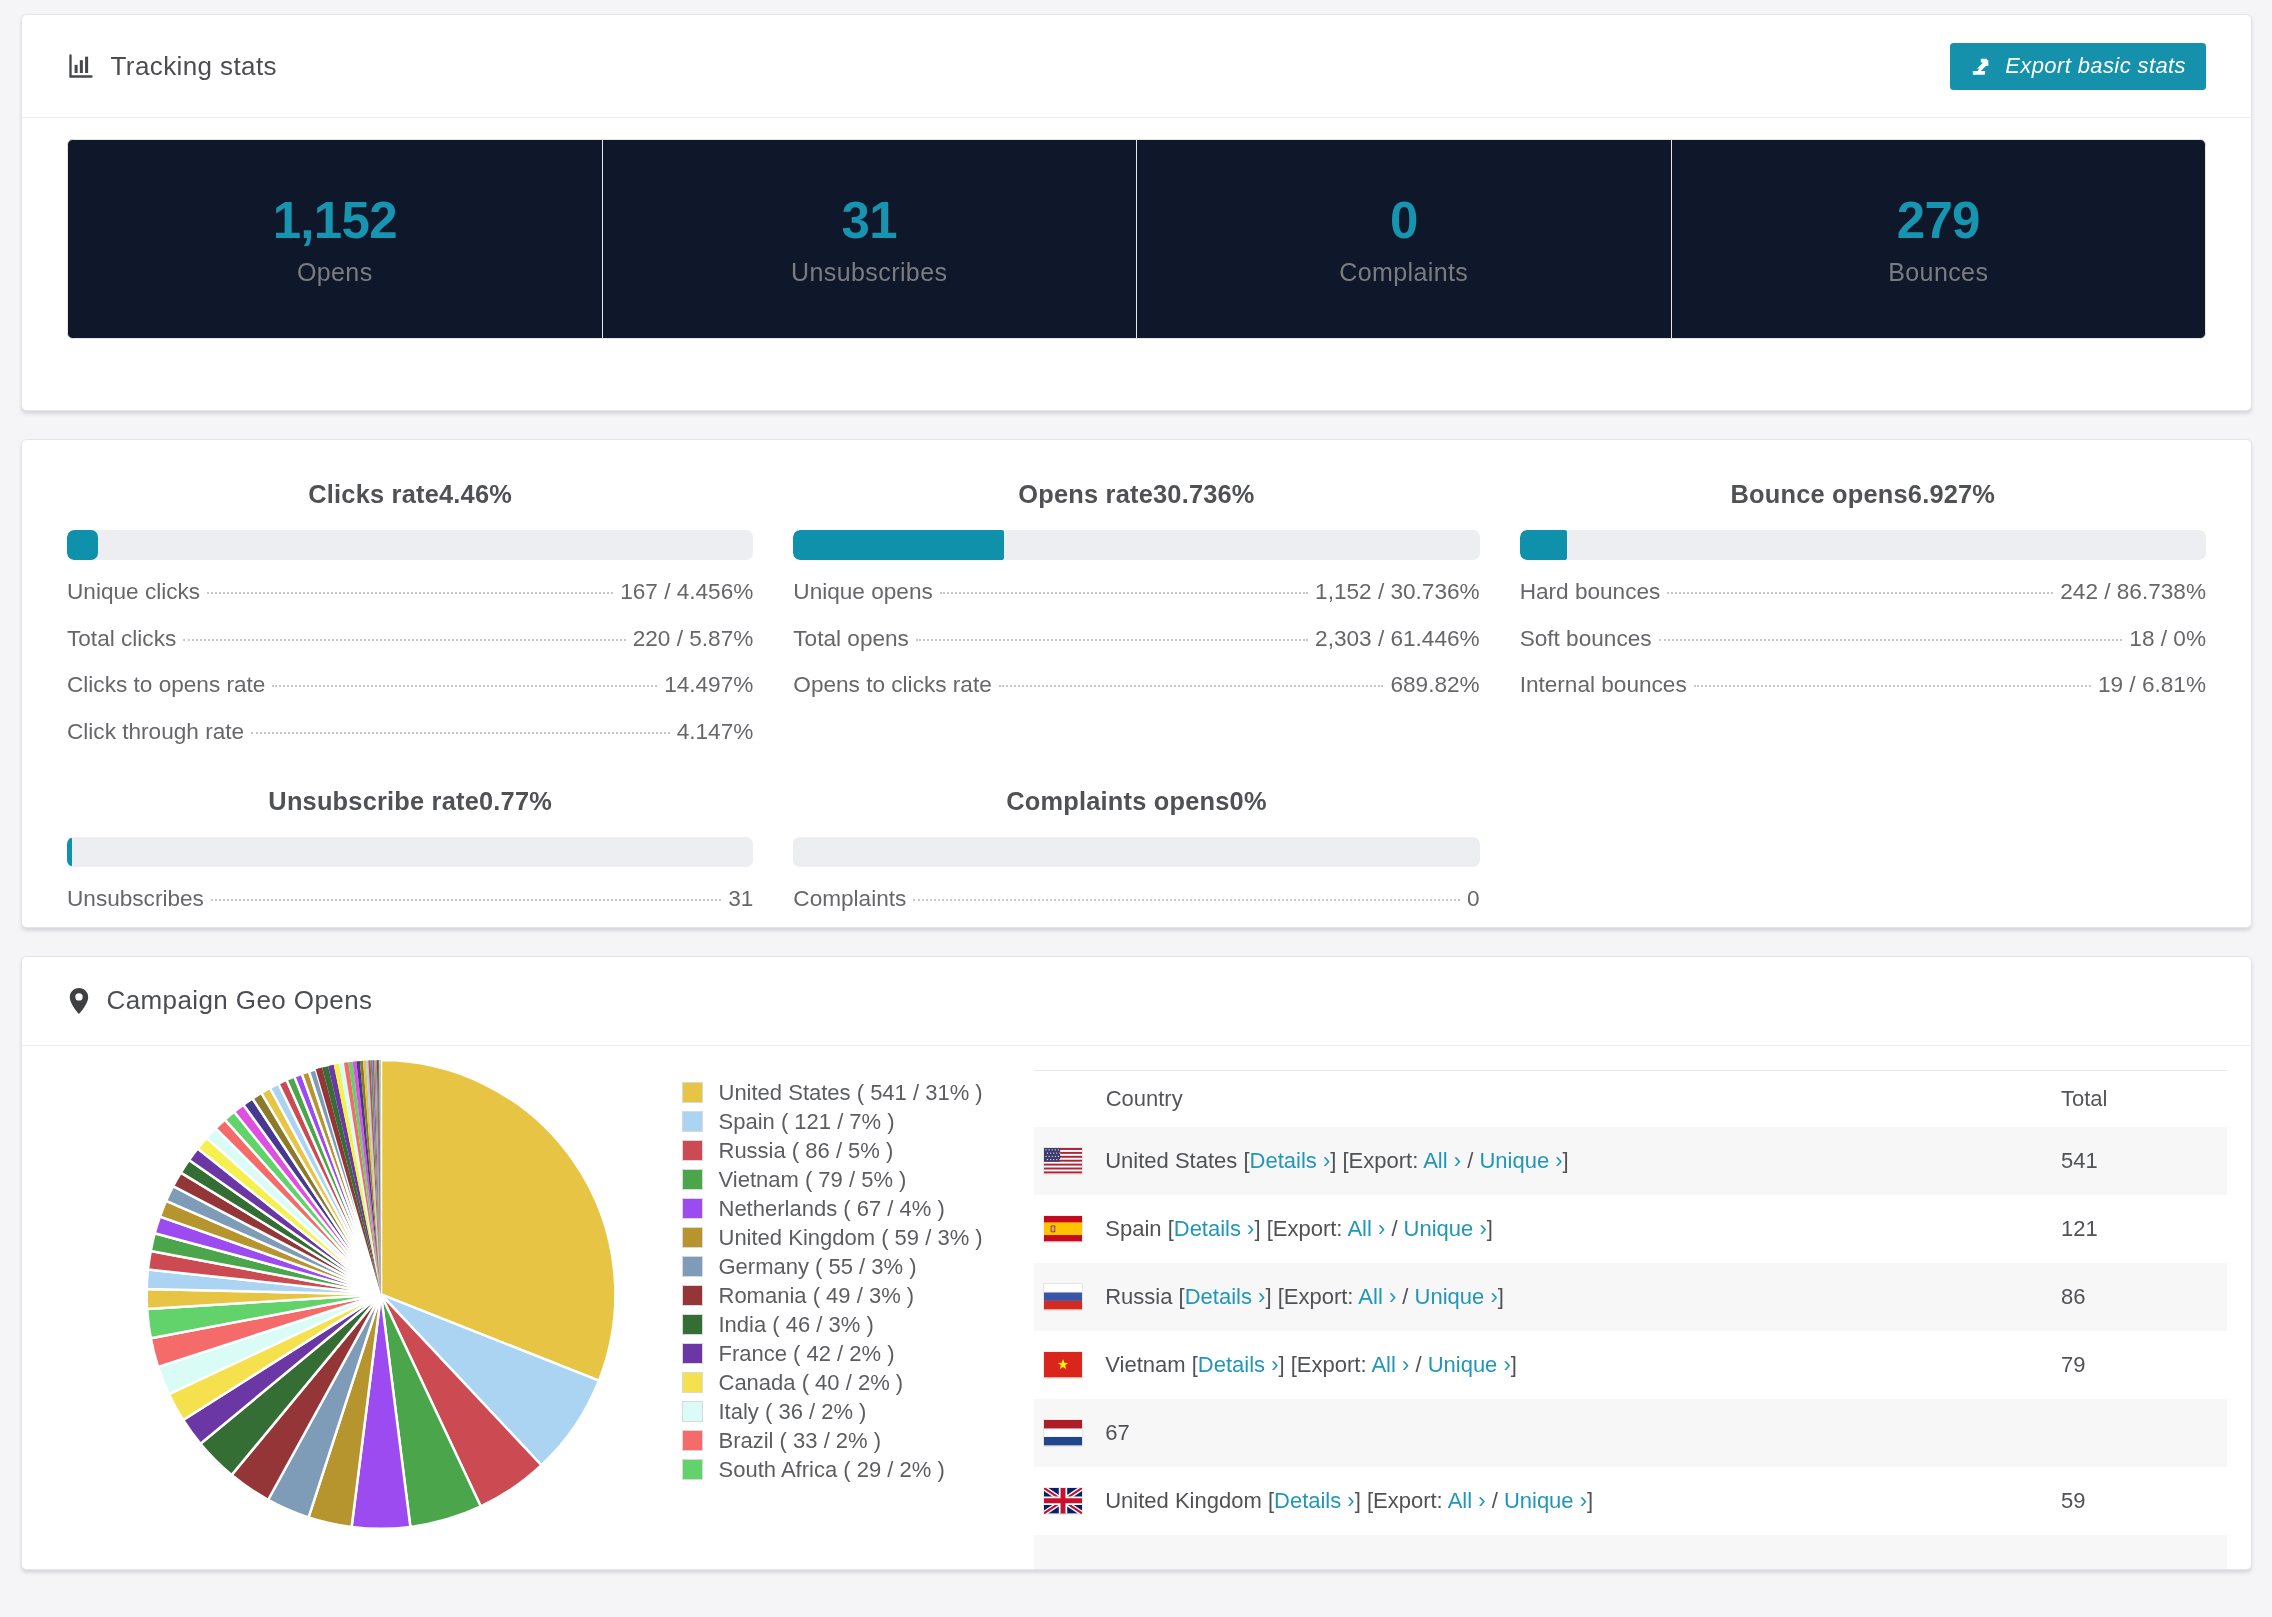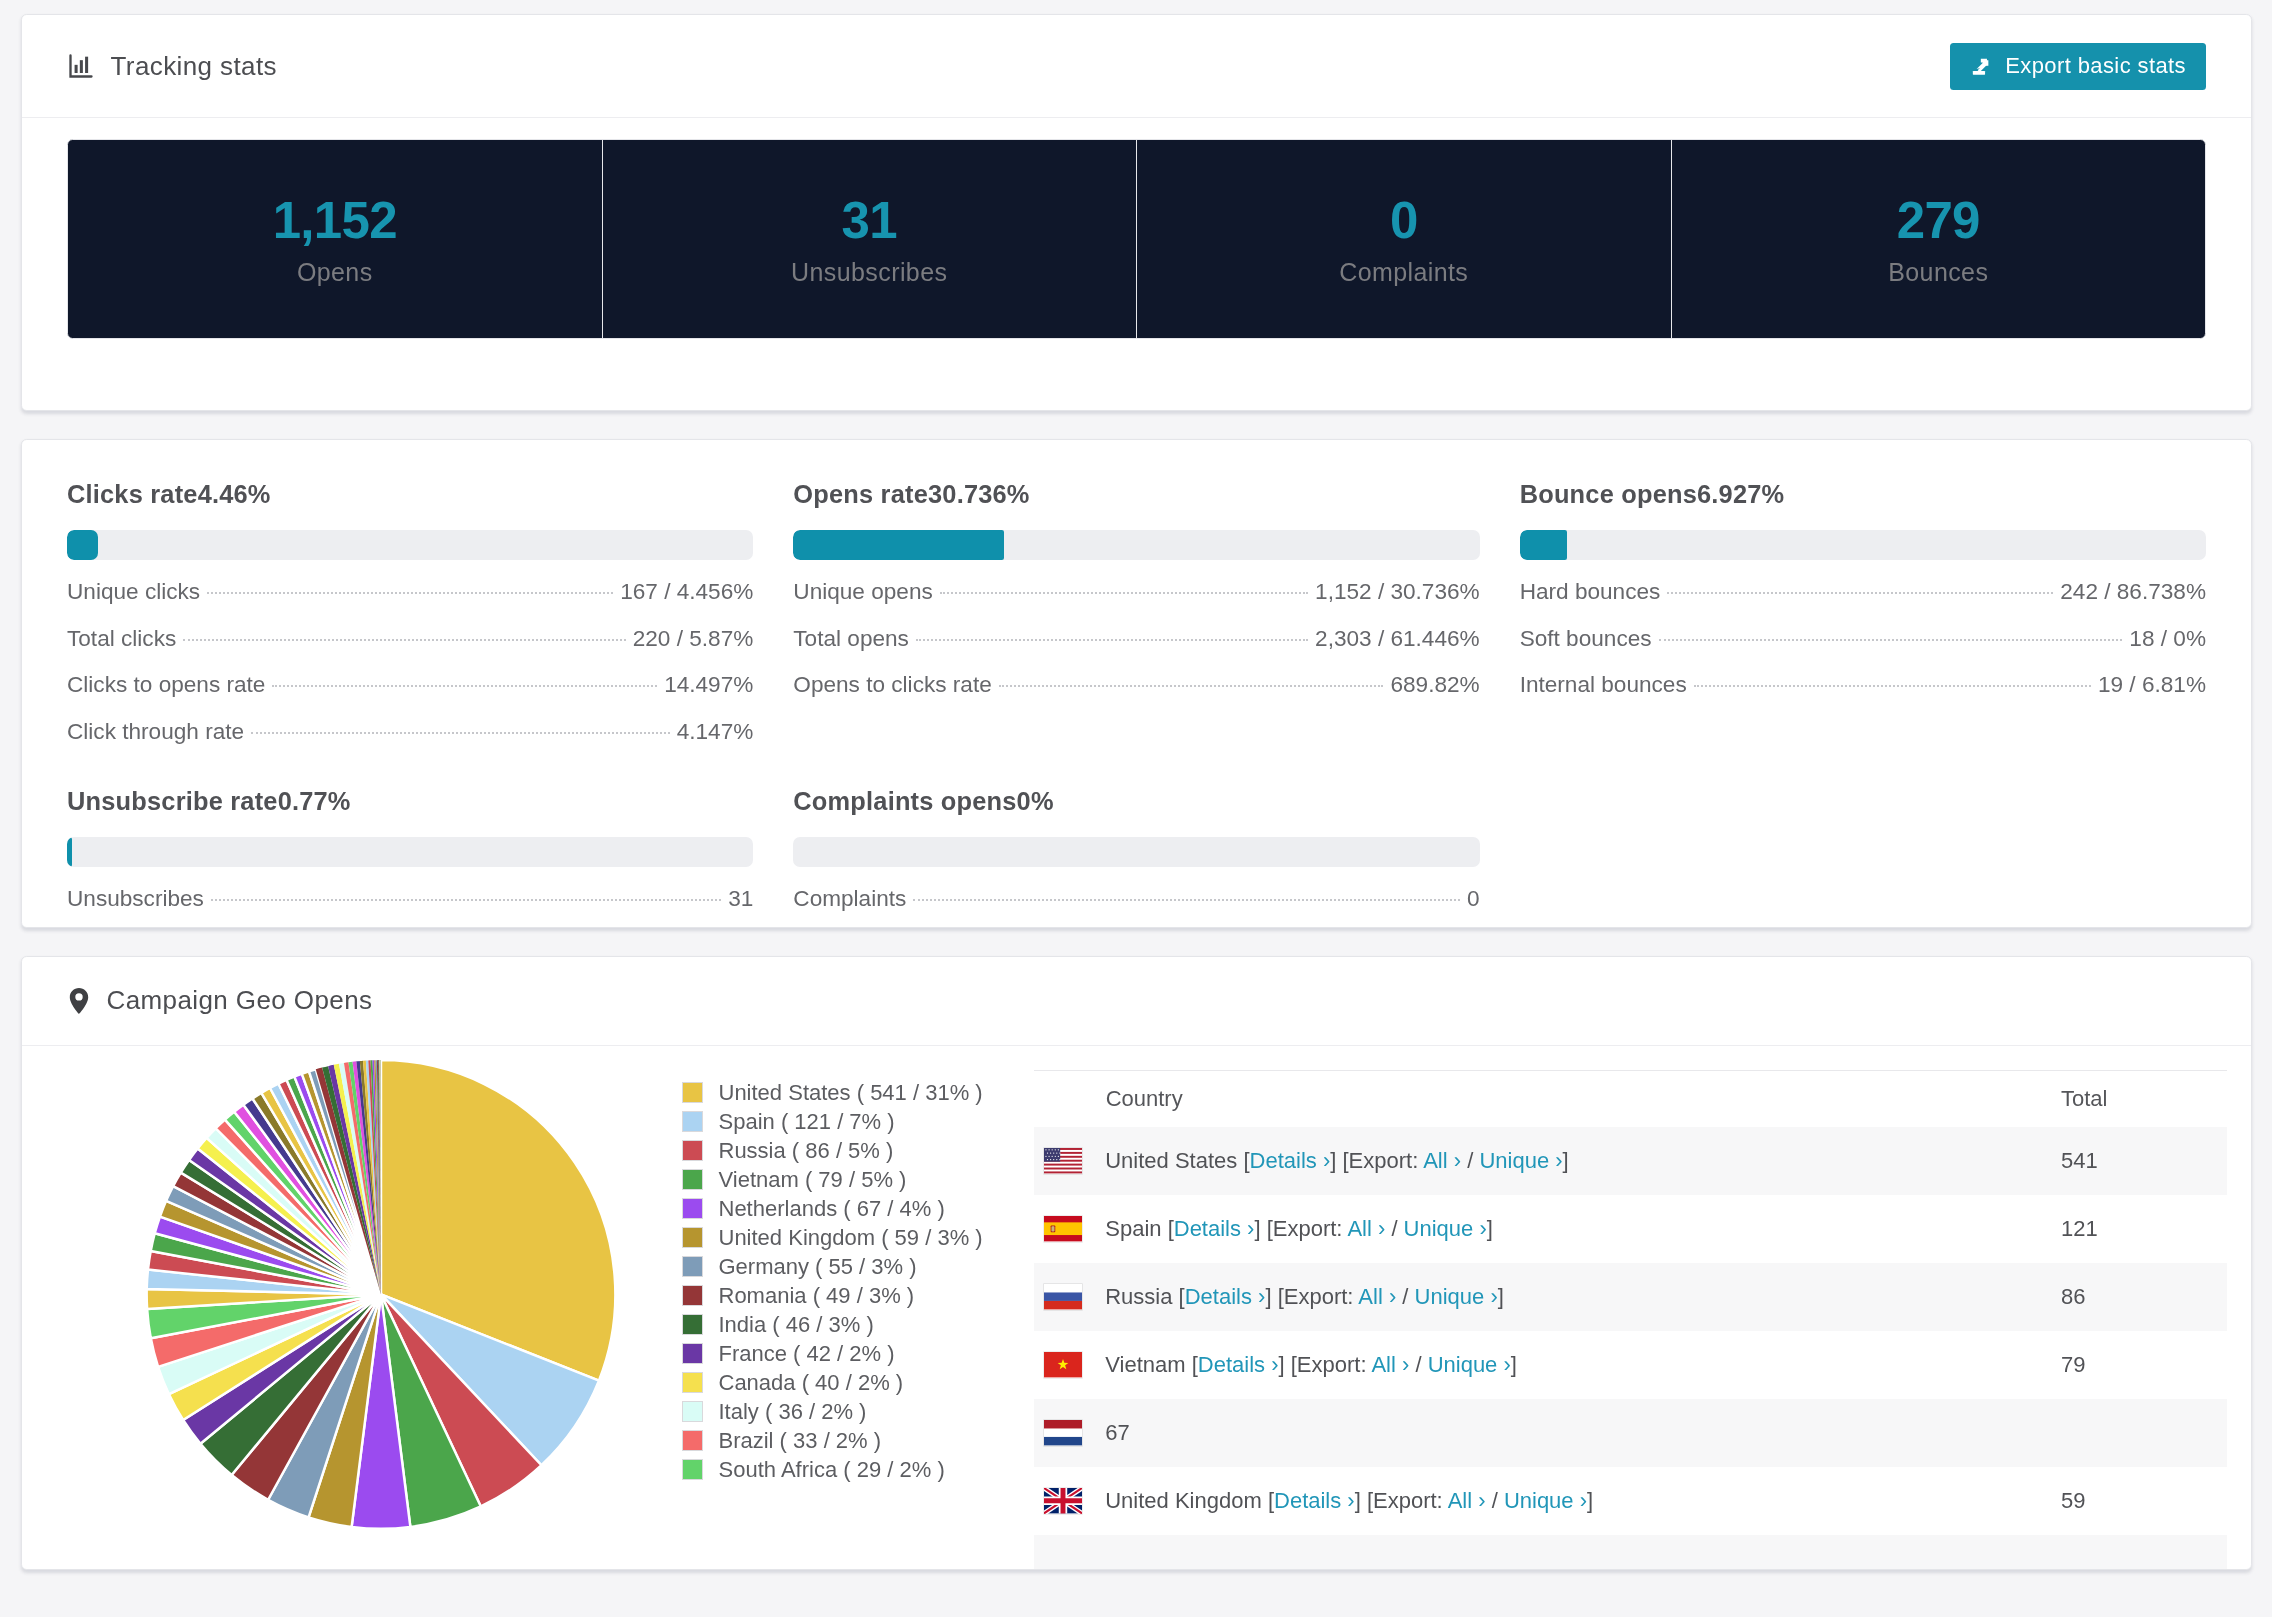--- a/index.html
+++ b/index.html
@@ -23,38 +23,38 @@
   #card-geo .card-header{height:88px}
   .card-title{
     font-size:26px;color:#4c4d51;display:flex;align-items:center;gap:15.5px;
     font-weight:normal;letter-spacing:0.4px;
   }
   .card-title svg{display:block}
   .export-btn{
     margin-left:auto;background:#1591ac;color:#fff;font-size:22px;
     height:47px;padding:0 20px;border:none;border-radius:3.5px;
     display:flex;align-items:center;gap:13px;cursor:pointer;
-    font-family:"Liberation Sans",sans-serif;letter-spacing:0.4px;
+    font-family:"Liberation Sans",sans-serif;letter-spacing:0.4px;font-style:italic;
   }
   .stats-row{
     display:flex;margin:21px 45px 0 45px;
     border:0.7px solid #e4e5e9;border-radius:5.6px;height:198px;background:#0f172a;
   }
   .stat-box{
     flex:1;display:flex;flex-direction:column;align-items:center;justify-content:center;
     border-left:0.7px solid #e6e7ea;
   }
   .stat-box:first-child{border-left:none}
   .stat-value{font-size:51px;font-weight:bold;color:#1794af;letter-spacing:-0.7px}
   .stat-label{font-size:25px;color:#7b7c80;margin-top:8.5px;letter-spacing:0.4px}
 
   
   #card-rates{margin-top:28px;padding:40px 45px 14px 45px;box-sizing:border-box}
   .rates-grid{display:grid;grid-template-columns:1fr 1fr 1fr;column-gap:40px;row-gap:41px}
-  .rate-head{display:flex;justify-content:flex-start;align-items:baseline;
+  .rate-head{display:flex;justify-content:center;align-items:baseline;
     font-size:25.4px;font-weight:bold;color:#505155;letter-spacing:0.2px}
   .bar{margin-top:21px;height:30px;background:#edeef1;border-radius:7px;position:relative;overflow:hidden}
   .bar-fill{position:absolute;left:0;top:0;bottom:0;background:#0f90ab}
   .rate-rows{margin-top:5.6px}
   .rrow{display:flex;align-items:baseline;margin-top:18.4px;font-size:22.6px;color:#66676b;line-height:28px}
   .rlabel{white-space:nowrap}
   .leader{flex:1;border-bottom:2.1px dotted #c6c7cb;margin:0 7px;transform:translateY(-5px)}
   .rvalue{white-space:nowrap}
 
   

